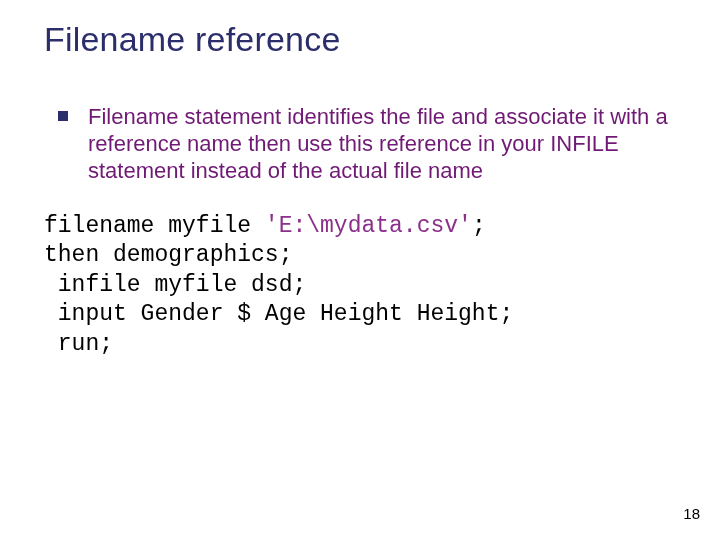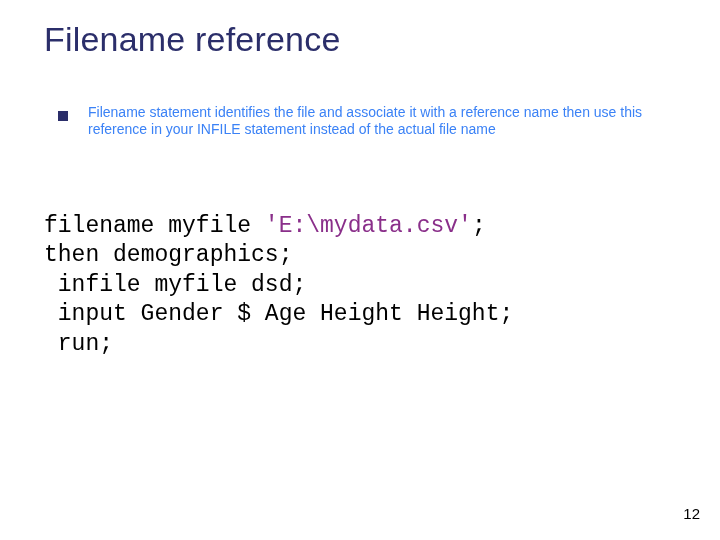--- a/index.html
+++ b/index.html
@@ -39,23 +39,23 @@
   }
   .bullet-icon {
     flex: 0 0 auto;
     width: 10px;
     height: 10px;
     background: #2b2e6a;
     margin-top: 7px;
     margin-right: 20px;
   }
   .bullet-text {
-    font-size: 14px;
+    font-size: 22px;
     line-height: 1.22;
-    color: #3b82f6;
+    color: #701a75;
   }
   .code {
     position: absolute;
     left: 44px;
     top: 212px;
     font-family: "Courier New", Courier, monospace;
     font-size: 23px;
     line-height: 1.28;
     white-space: pre;
     color: #000;
@@ -83,15 +83,15 @@
       <div class="bullet-text">Filename statement identifies the file and associate it with a reference name then use this reference in your INFILE statement instead of the actual file name</div>
     </div>
   </div>
 
   <div class="code"><span class="kw">filename</span><span> myfile </span><span class="str">'E:\mydata.csv'</span><span>;</span>
 <span class="kw">then</span><span> demographics;</span>
 <span> infile myfile dsd;</span>
 <span> input Gender $ Age Height Height;</span>
 <span> </span><span class="kw">run</span><span>;</span></div>
 
-  <div class="pagenum">12</div>
+  <div class="pagenum">18</div>
 
 </div>
 
 </body></html>

